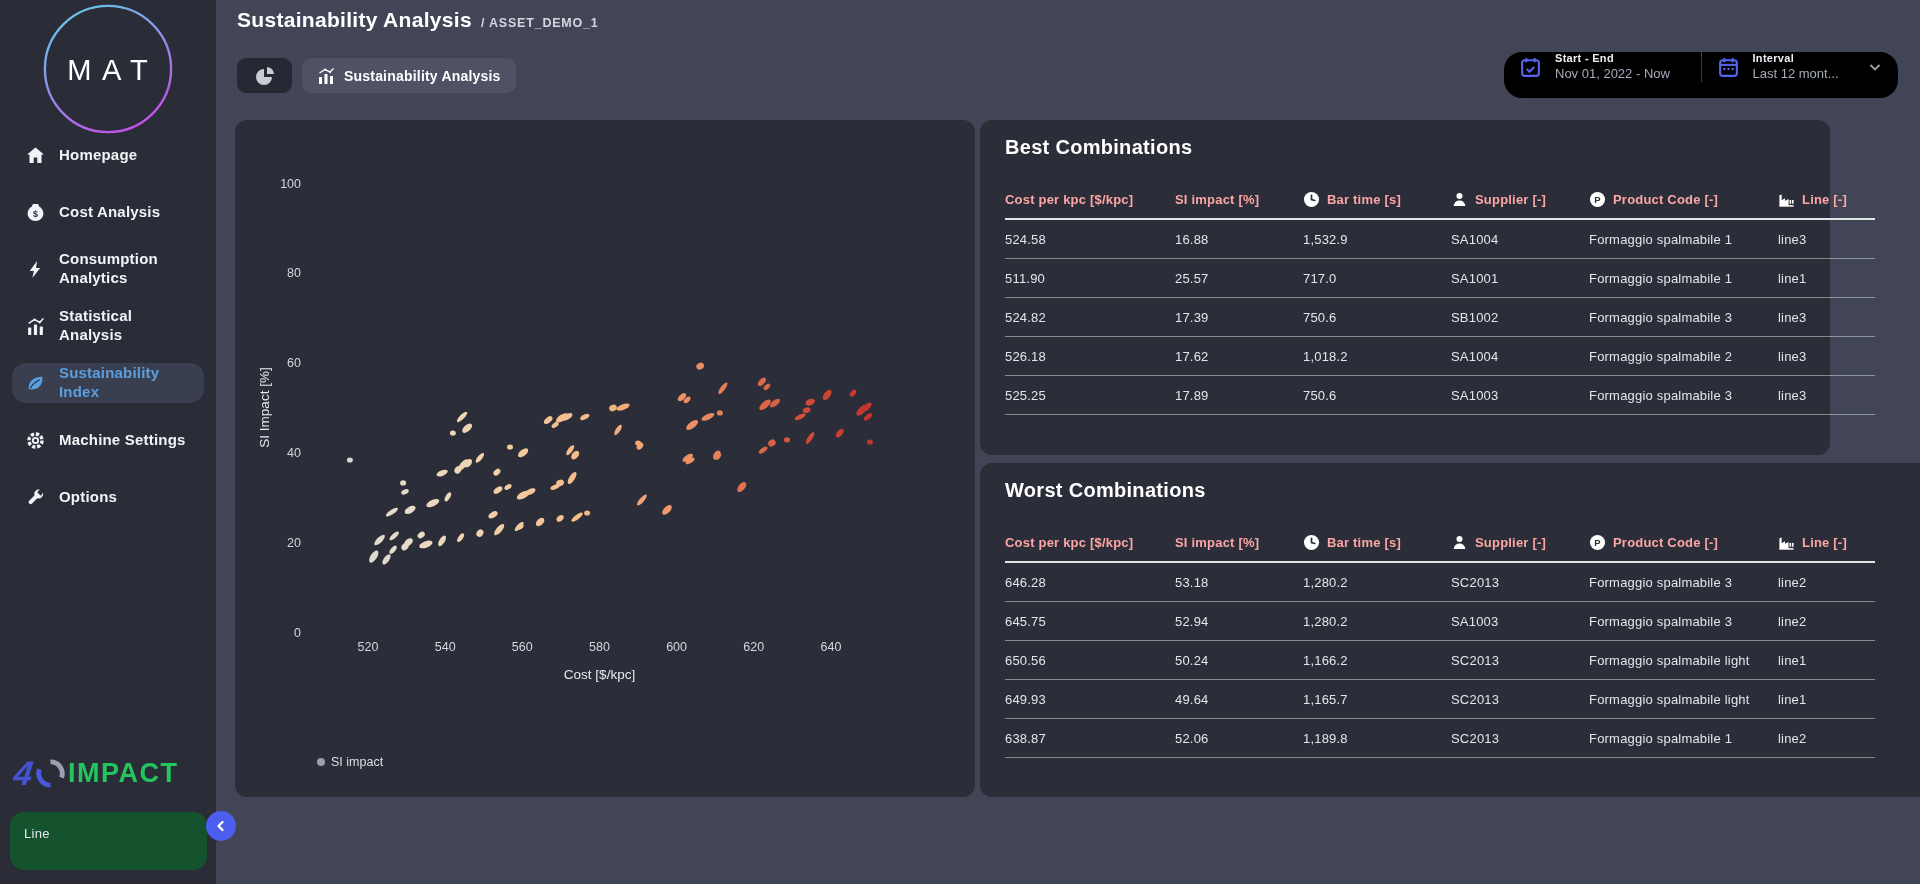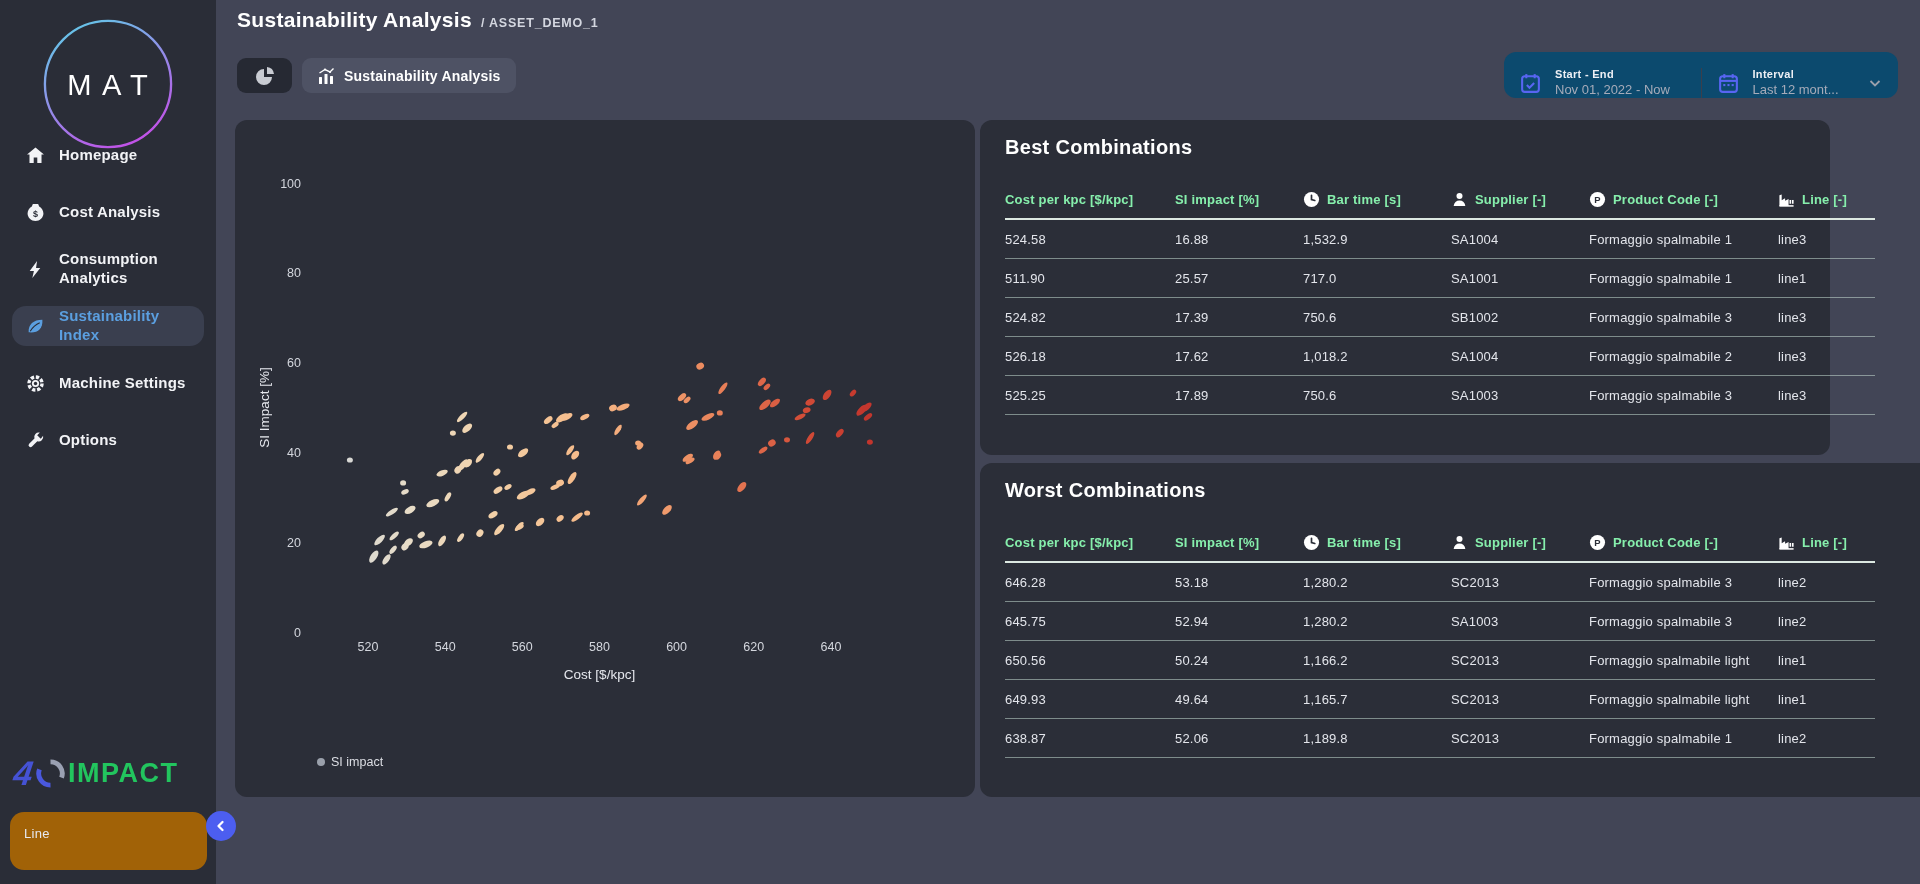--- a/index.html
+++ b/index.html
@@ -3,63 +3,63 @@
 <meta charset="utf-8">
 <style>
   html,body{margin:0;padding:0}
   body{
     width:1920px;height:884px;overflow:hidden;position:relative;
     background:#424556;color:#fff;
     font-family:"Liberation Sans","DejaVu Sans",sans-serif;
   }
   
   .sidebar{position:absolute;left:0;top:0;width:216px;height:884px;background:#2a2d37;z-index:4}
-  .logo-wrap{height:135px;display:flex;justify-content:center;align-items:flex-start;padding-top:18px;box-sizing:border-box}
+  .logo-wrap{height:135px;display:flex;justify-content:center;align-items:flex-start;padding-top:3px;box-sizing:border-box}
   .logo-wrap svg{width:132px;height:132px}
   .logo-text{font-size:30px;font-weight:500;letter-spacing:11px;fill:#ffffff}
   .nav-item{display:flex;align-items:center;min-height:40px;margin:0 12px 17px 12px;padding:0 14px;border-radius:14px;cursor:pointer;box-sizing:border-box}
   .nav-item.active{background:#3a3f4f}
   .nav-icon{width:19px;height:19px;flex:0 0 19px;display:flex;margin-right:14px}
   .nav-icon svg{width:100%;height:100%}
   .nav-label{font-size:15px;font-weight:700;color:#f2f3f6;line-height:1.25;letter-spacing:.2px}
   .nav-item.active .nav-label{color:#5b9fe0}
   .brand{position:absolute;left:14px;bottom:94px;display:flex;align-items:center}
   .brand-4{font-size:34px;font-weight:800;font-style:italic;color:#4552d4;transform:skewX(-8deg);line-height:1}
   .brand-zero{display:flex;margin:0 2px}
   .brand-impact{font-size:27px;font-weight:800;color:#22c55e;letter-spacing:1.5px;line-height:1}
-  .line-box{position:absolute;left:10px;bottom:14px;width:197px;height:58px;background:#a16207;border-radius:14px;padding:12px 14px;box-sizing:border-box;cursor:pointer}
+  .line-box{position:absolute;left:10px;bottom:14px;width:197px;height:58px;background:#14532d;border-radius:14px;padding:12px 14px;box-sizing:border-box;cursor:pointer}
   .line-box-label{font-size:13px;color:#e6e8ef;letter-spacing:.3px}
   .collapse-btn{position:absolute;left:206px;top:811px;width:30px;height:30px;border-radius:50%;background:#4c5ef0;z-index:6;display:flex;align-items:center;justify-content:center;border:none;cursor:pointer;padding:0}
   
   .main{position:absolute;left:216px;top:0;width:1704px;height:884px}
   .page-title-row{position:absolute;left:21px;top:8px;display:flex;align-items:baseline;gap:9px}
   .page-title{font-size:21px;font-weight:800;letter-spacing:.3px;margin:0}
   .breadcrumb{font-size:12.5px;font-weight:600;color:#d4d7e0;letter-spacing:.8px}
   .tab-pie{position:absolute;left:21px;top:58px;width:55px;height:35px;background:#262933;border-radius:9px;display:flex;align-items:center;justify-content:center;cursor:pointer}
   .tab-active{position:absolute;left:86px;top:58px;height:35px;background:#4e5264;border-radius:9px;display:flex;align-items:center;gap:9px;padding:0 15px;font-size:14px;font-weight:700;letter-spacing:.2px;cursor:pointer}
-  .filterbox{position:absolute;left:1288px;top:52px;width:394px;height:46px;background:#0c4a6e;border-radius:12px;display:flex;align-items:flex-end}
+  .filterbox{position:absolute;left:1288px;top:52px;width:394px;height:46px;background:#000000;border-radius:18px;display:flex;align-items:flex-start}
   .filter-sec{display:flex;align-items:center;gap:13px;padding:0 15px;flex:1;cursor:pointer}
   .filter-sec.second{border-left:1px solid #3b3f4c}
   .filter-texts{display:flex;flex-direction:column;line-height:1.25;min-width:0}
   .filter-label{font-size:11px;font-weight:700;color:#eef0f5;letter-spacing:.3px}
   .filter-value{font-size:13px;color:#a6abb9;white-space:nowrap}
   .filter-chevron{margin-left:auto;display:flex;align-items:center}
   .panel{position:absolute;background:#2b2e38;border-radius:12px}
   #chart-panel{left:19px;top:120px;width:740px;height:677px}
   #best-panel{left:764px;top:120px;width:850px;height:335px}
   #worst-panel{left:764px;top:463px;width:1018px;height:334px}
   .chart-svg{position:absolute;left:0;top:0}
   .tick{font-size:12.5px;fill:#d3d6dd}
   .axis-label{font-size:13.5px;fill:#e6e8ee}
   .legend-label{font-size:12.5px;fill:#dcdee4}
   .tbl-title{position:absolute;left:25px;top:16px;font-size:20px;font-weight:800;letter-spacing:.3px}
   .tbl{position:absolute;left:25px;top:60px;width:870px}
   .tbl-head,.tr{display:grid;grid-template-columns:170px 128px 148px 138px 189px 97px;align-items:center}
   .tbl-head{height:38px;border-bottom:2px solid #dce8e1}
-  .th{display:flex;align-items:center;gap:7px;font-size:13px;font-weight:700;color:#86efac;letter-spacing:.2px}
+  .th{display:flex;align-items:center;gap:7px;font-size:13px;font-weight:700;color:#fca5a5;letter-spacing:.2px}
   .th-icon{width:17px;height:17px;display:inline-flex;flex:0 0 17px}
   .th-icon svg{width:100%;height:100%}
   .tr{height:38px;border-bottom:1px solid rgba(210,233,221,.5)}
   .td{font-size:13px;color:#e3e5eb;letter-spacing:.2px;white-space:nowrap;overflow:hidden}
 </style>
 </head>
 <body>
 
 <aside class="sidebar">
   <div class="logo-wrap">
@@ -92,20 +92,35 @@
         </span>
         <span class="nav-label">Cost Analysis</span>
       </div>
       <div class="nav-item">
         <span class="nav-icon">
           <svg viewBox="0 0 18 18">
             <path fill="#f2f3f6" d="M10.5 1 3.5 10.5h4L6 17l7.5-9.5h-4z"></path>
           </svg>
         </span>
         <span class="nav-label">Consumption Analytics</span>
+      </div>
+      <div class="nav-item">
+        <span class="nav-icon">
+          <svg viewBox="0 0 18 18">
+            <g fill="#f2f3f6">
+              <rect x="2" y="10" width="3" height="7" rx="0.5"></rect>
+              <rect x="7.5" y="7" width="3" height="10" rx="0.5"></rect>
+              <rect x="13" y="9" width="3" height="8" rx="0.5"></rect>
+            </g>
+            <polyline points="2.5,6 8,2.5 13,5 16.5,1.5" fill="none" stroke="#f2f3f6" stroke-width="1.4"></polyline>
+            <circle cx="8" cy="2.5" r="1.1" fill="#f2f3f6"></circle>
+            <circle cx="13" cy="5" r="1.1" fill="#f2f3f6"></circle>
+          </svg>
+        </span>
+        <span class="nav-label">Statistical Analysis</span>
       </div>
       <div class="nav-item active">
         <span class="nav-icon">
           <svg viewBox="0 0 18 18">
             <path fill="#5b9fe0" d="M2.5 14.5C2 7 7 2.5 15.5 2.5c.6 8.5-4.5 13-13 12z"></path>
             <path d="M4 13.5C6.5 9.5 9.5 7 13 5.5" stroke="#2a2d37" stroke-width="1.1" fill="none"></path>
           </svg>
         </span>
         <span class="nav-label">Sustainability Index</span>
       </div>

